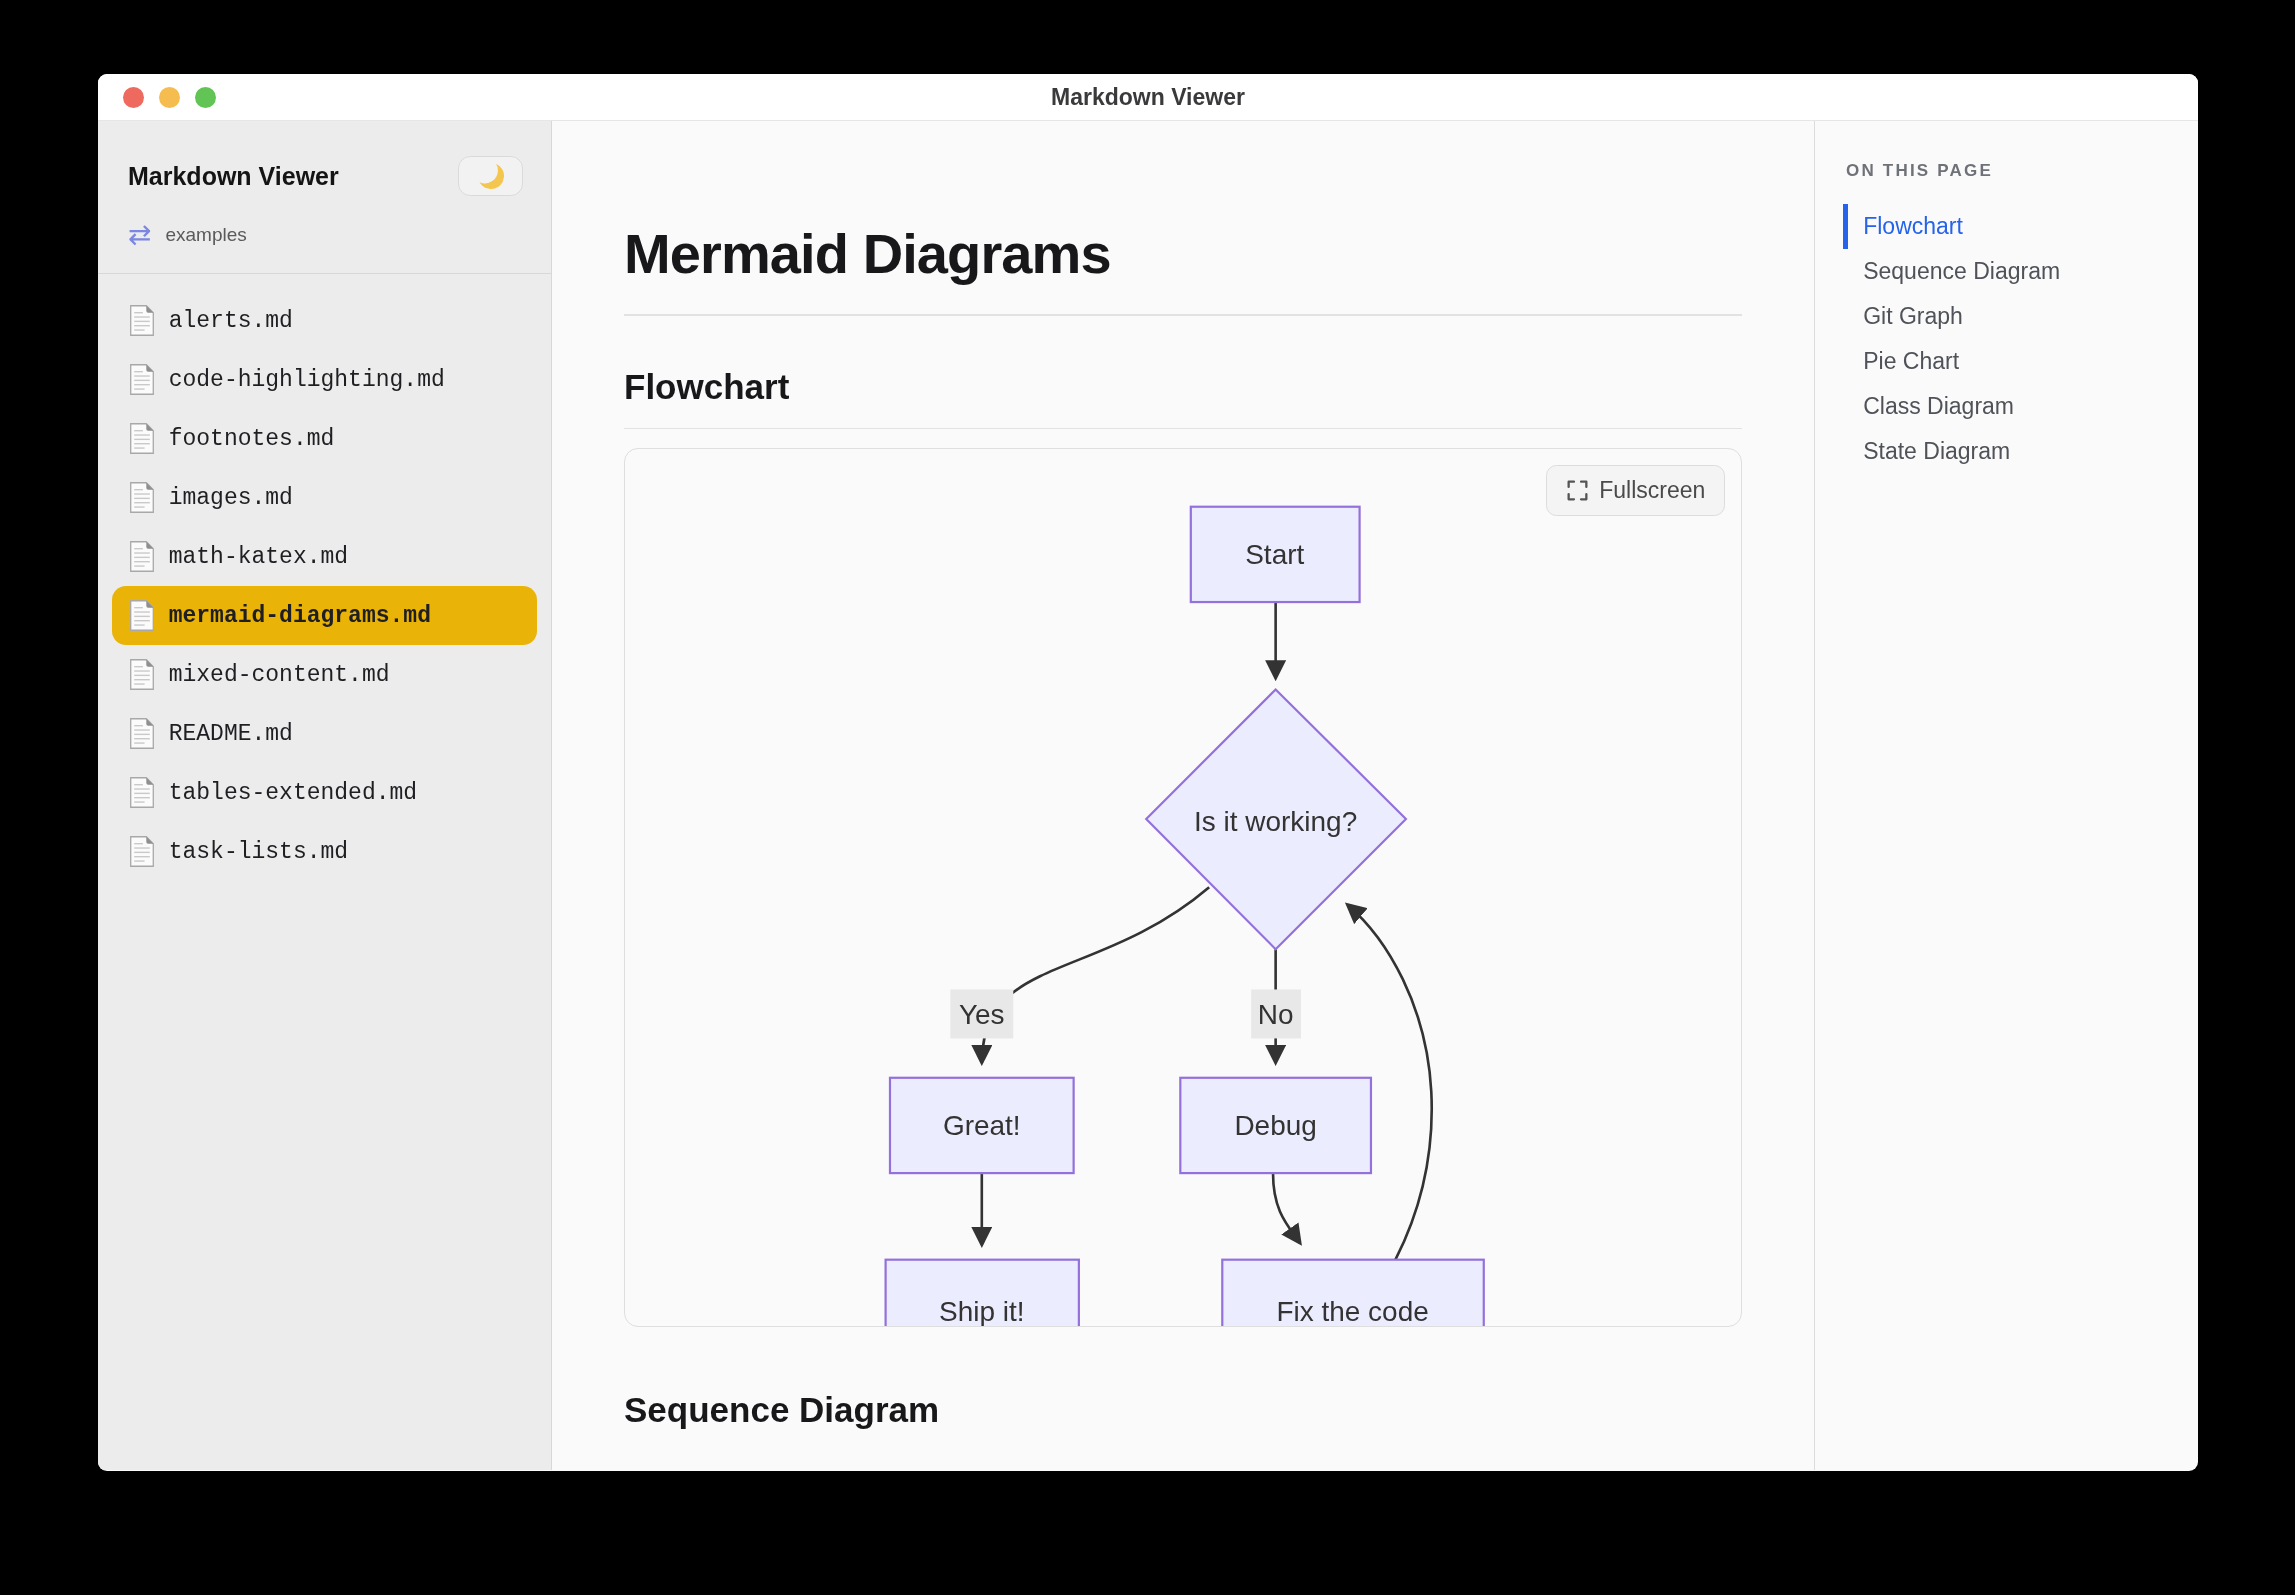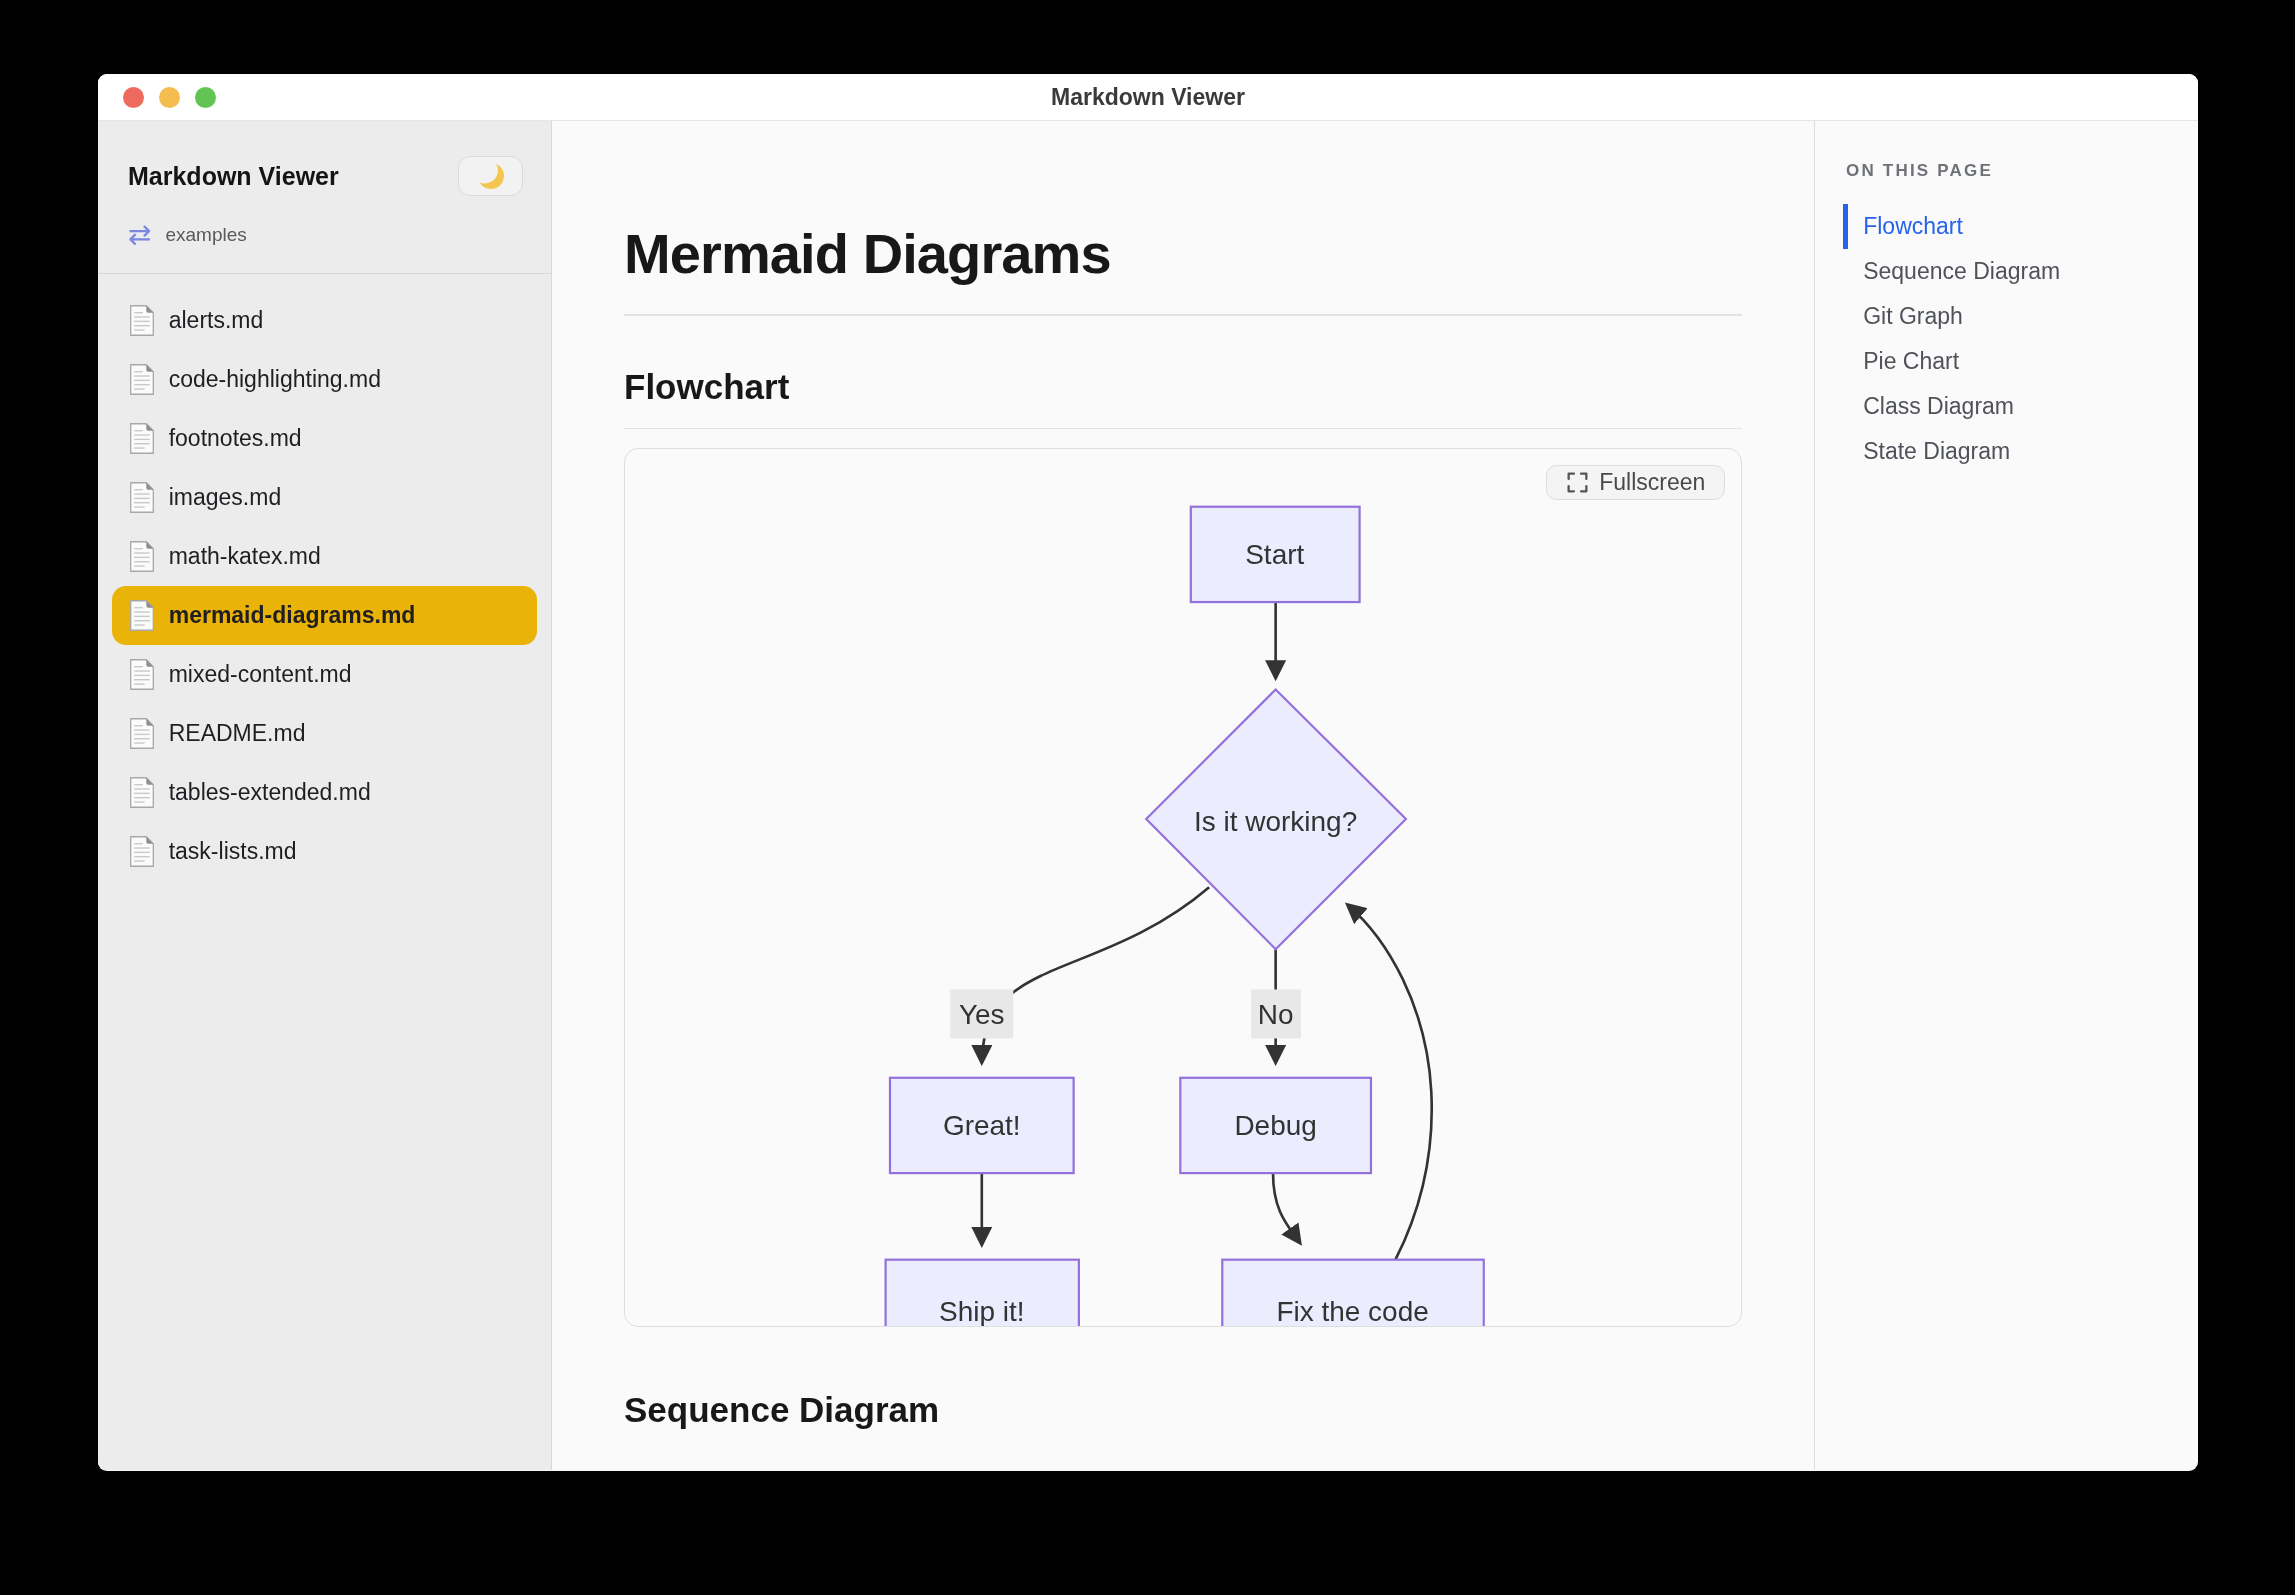--- a/index.html
+++ b/index.html
@@ -36,21 +36,21 @@
   }
   .moon {
     width:26px; height:26px; border-radius:50%;
     box-shadow: inset -7px -4.4px 0 0 #f4c64d;
     transform:rotate(10deg);
   }
   .examples-row { margin-top:24.5px; display:flex; align-items:center; gap:14px; }
   .swap-icon { color:#7b87e0; font-size:28px; line-height:1; }
   .examples-label { font-size:19px; color:#5a5a5a; }
   .sidebar-divider { margin-top:24.5px; height:0.9px; background:#d8d8d8; }
-  .file-list { list-style:none; padding:17.5px 14px; }
+  .file-list { list-style:none; padding:17.5px 14px;font-family:Liberation Mono, monospace; }
   .file-item {
     height:59px; display:flex; align-items:center; gap:13px;
     padding:0 15.7px; border-radius:14px; cursor:pointer;
   }
   .file-item.selected { background:#eab308; }
   .file-item.selected .file-label { font-weight:700; }
   .file-label { font-size:23px; color:#1f1f23; }
   .file-icon { width:28px; height:33px; flex:none; }
   .file-icon svg { width:28px; height:33px; display:block; }
   
@@ -59,21 +59,21 @@
   .rule { height:1.7px; background:#e2e2e2; }
   .rule.h1-rule { margin-top:28px; }
   .section-title { margin-top:51px; font-size:35px; font-weight:700; color:#18181b; }
   .rule.h2-rule { margin-top:21px; }
   .diagram-card {
     margin-top:19px; height:879px; position:relative;
     border:1.7px solid #dedede; border-radius:14px; overflow:hidden; background:#fafafa;
   }
   .fullscreen-btn {
     position:absolute; top:15.7px; right:15.7px; z-index:2;
-    height:35px; padding:0 19px; display:flex; align-items:center; gap:10.5px;
+    height:51px; padding:0 19px; display:flex; align-items:center; gap:10.5px;
     background:#f4f4f4; border:1.7px solid #dcdcdc; border-radius:10.5px;
     font-size:23px; font-weight:500; color:#4a4a4a; cursor:pointer;
   }
   .fullscreen-btn svg { width:23px; height:23px; display:block; }
   .flow-svg { position:absolute; left:0; top:0; }
   .flow-svg text {
     font-family:"Liberation Sans", sans-serif; font-size:32px; fill:#333;
     text-anchor:middle; dominant-baseline:central;
   }
   .seq-title { margin-top:63px; }

